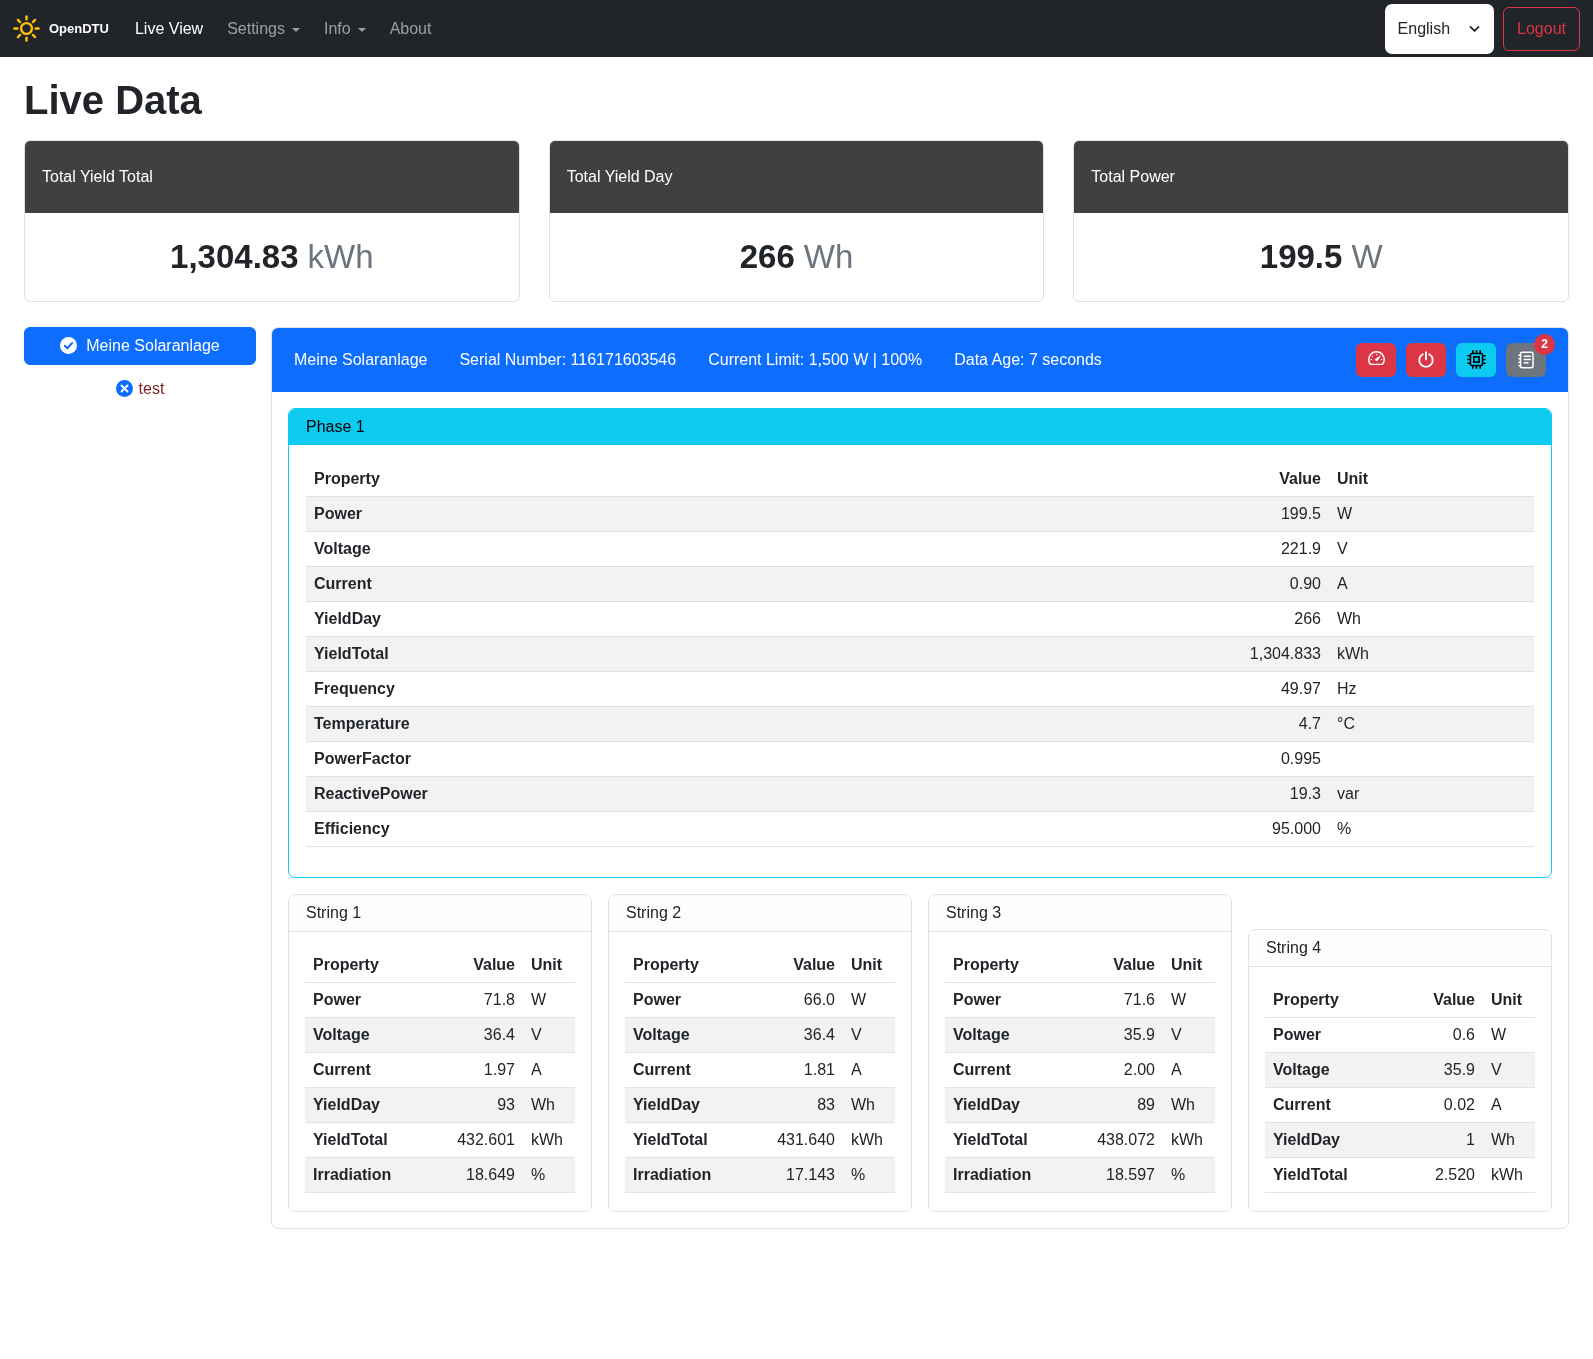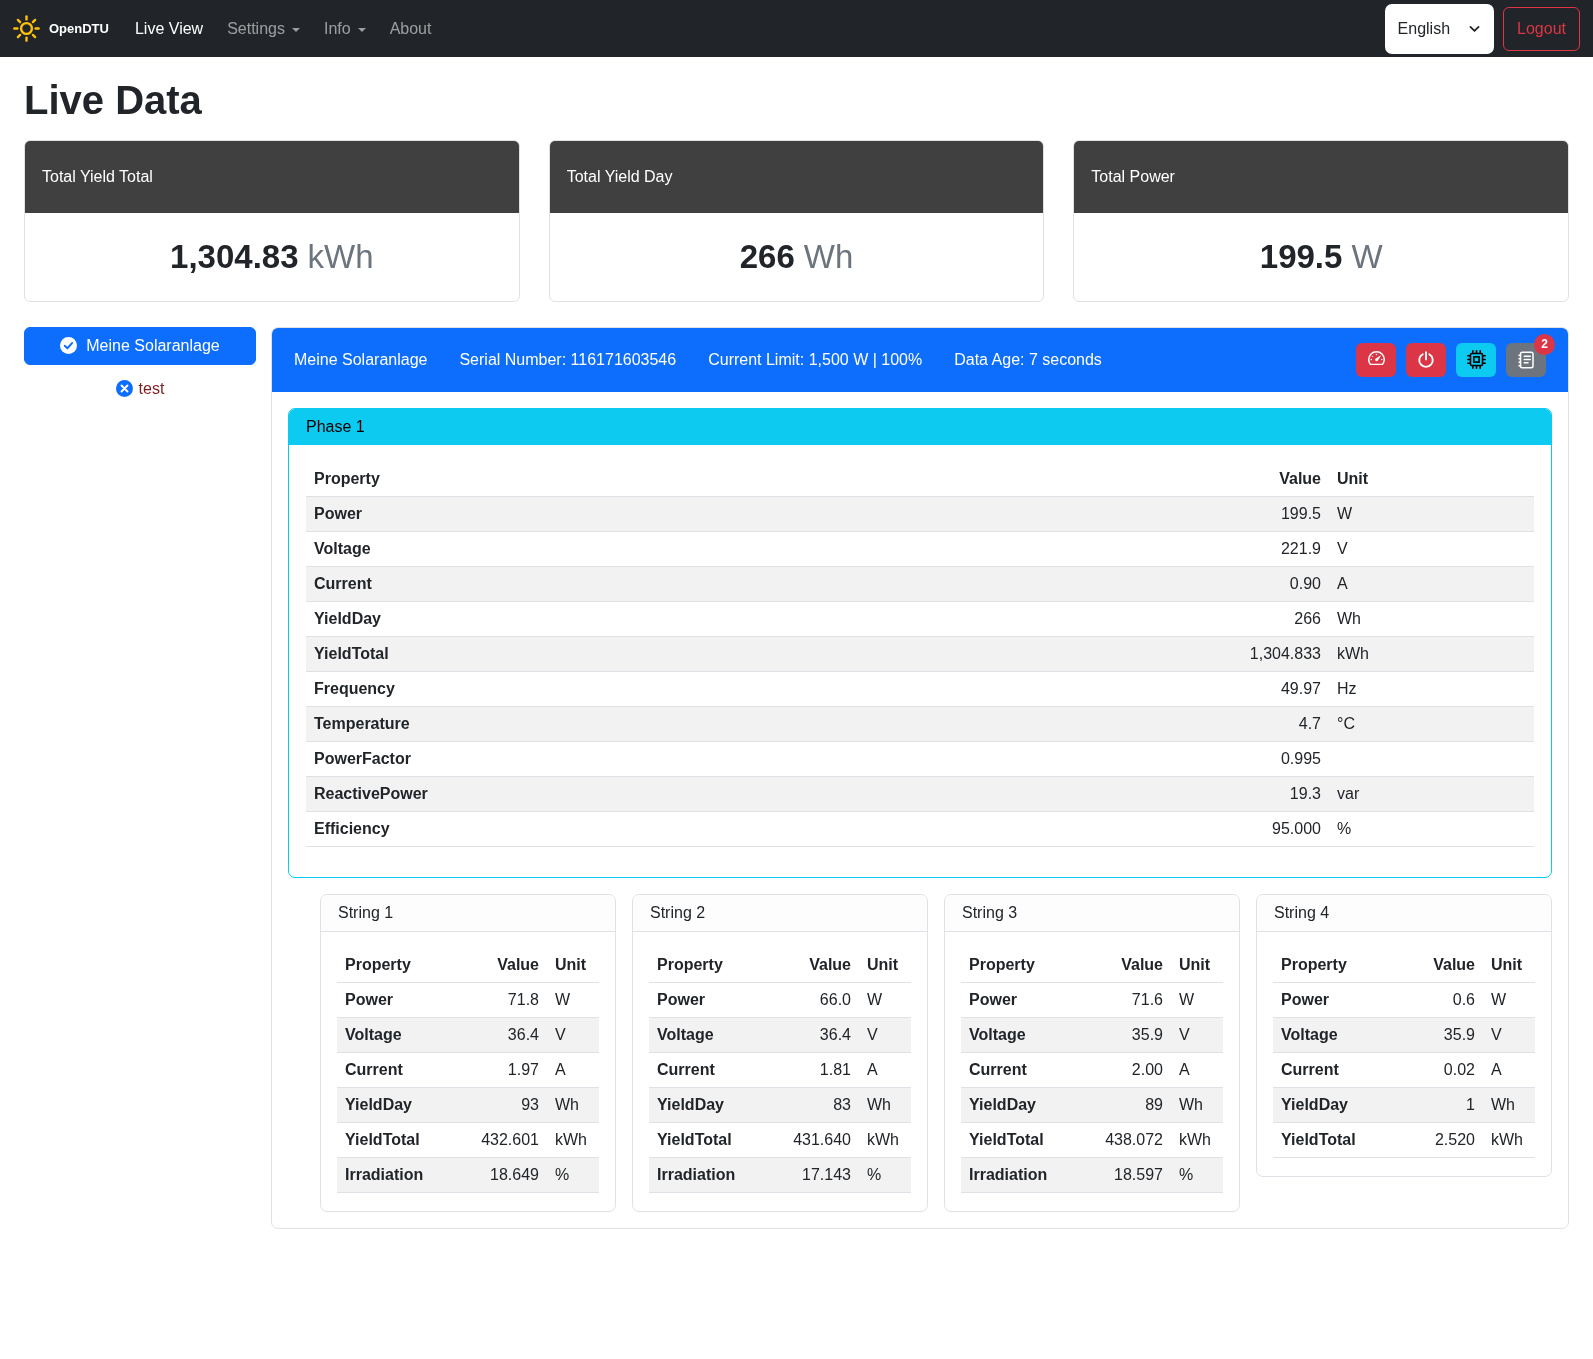--- a/index.html
+++ b/index.html
@@ -55,21 +55,21 @@
   thead th { font-weight:700; }
   tbody th { font-weight:700; color:#212529; }
   td.col-value, th.col-value { text-align:right; }
   .phase-table th.col-value, .phase-table td.col-value { width:130px; }
   .phase-table th.col-unit,  .phase-table td.col-unit  { width:205px; }
   .string-table th.col-value, .string-table td.col-value { width:84px; }
   .string-table th.col-unit,  .string-table td.col-unit  { width:52px; }
   .phase-table  tbody tr:nth-child(odd)  { background:#f2f2f2; }
   .string-table tbody tr:nth-child(even) { background:#f2f2f2; }
   
-  .strings-row { display:flex; gap:16px; margin-top:16px; align-items:flex-start;margin-left:32px; }
+  .strings-row { display:flex; gap:16px; margin-top:16px; align-items:flex-end; }
   .string-card { flex:1; border:1px solid #dee2e6; border-radius:7px; background:#fff; }
   .string-header { padding:9px 17px; border-bottom:1px solid #dee2e6; background:#fdfdfe; border-radius:6px 6px 0 0; }
   .string-body { padding:16px 16px 2px 16px; }
   svg { display:block; }
 </style>
 </head>
 <body>
 
 <nav class="navbar">
   <div class="brand">

